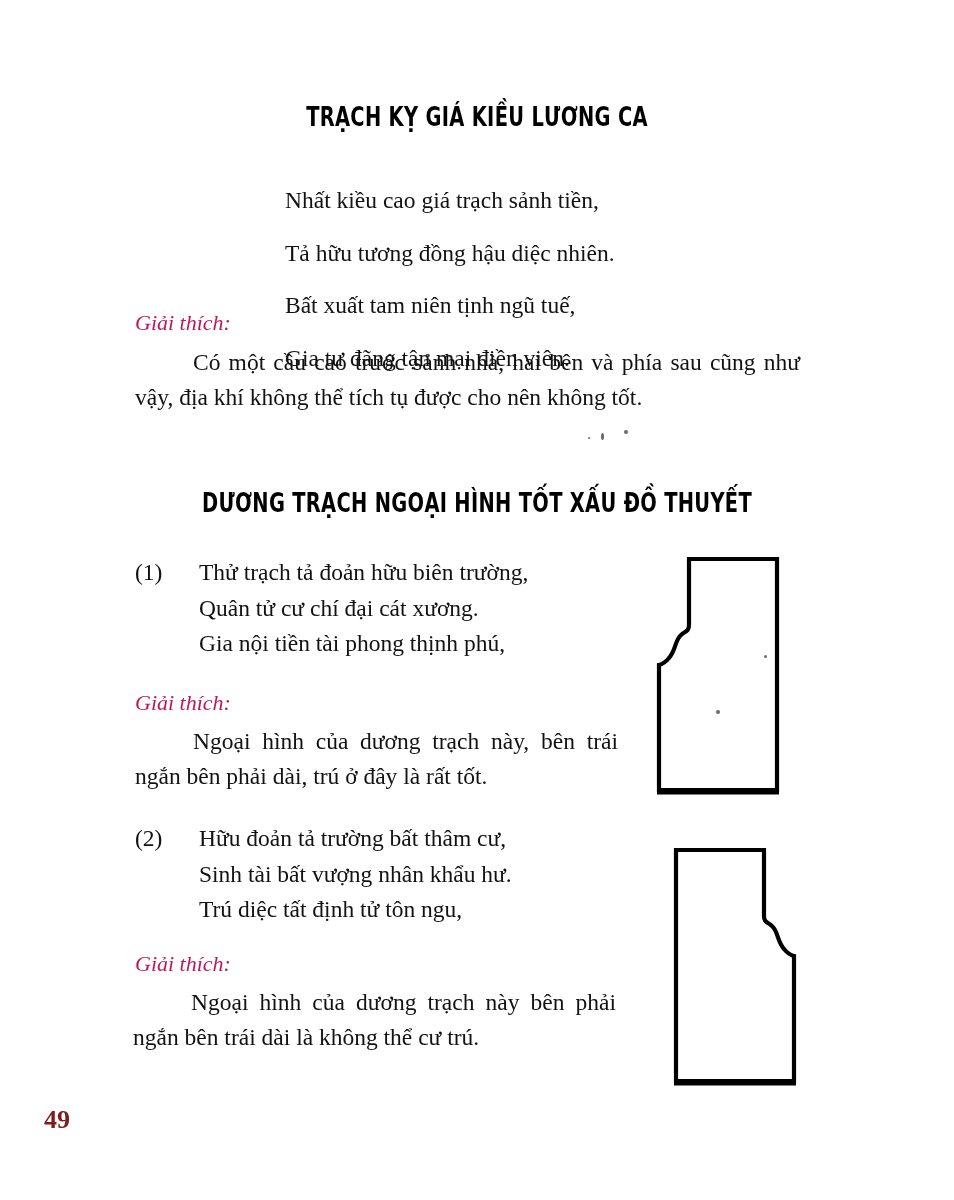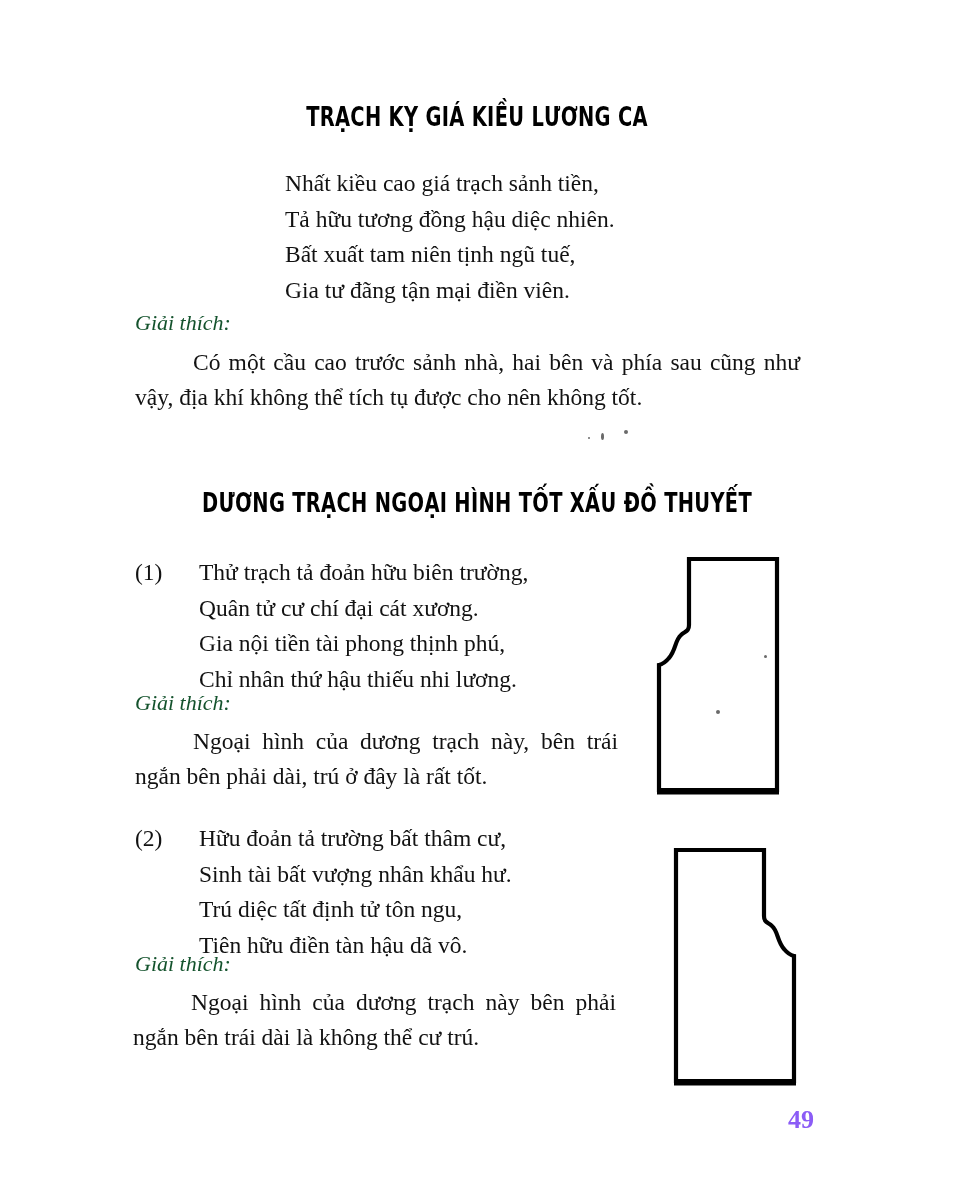--- a/index.html
+++ b/index.html
@@ -37,31 +37,31 @@
   #title-1 { top: 101px; font-size: 27px; }
   #title-2 { top: 487px; font-size: 27px; }
 
   
   .verse-block {
     position: absolute;
     font-size: 23.5px;
     line-height: 35.5px;
     white-space: nowrap;
   }
-  .verse-line { display: block; }
+  .verse-line { display: block; margin-top: 17px; }
 
   #poem-1 { left: 285px; top: 166px; }
 
   
   .explain-label {
     position: absolute;
     font-style: italic;
     font-size: 22px;
     line-height: 26px;
-    color: #14532d;
+    color: #be185d;
   }
   #explain-label-1 { left: 135px; top: 310px; }
   #explain-label-2 { left: 135px; top: 690px; }
   #explain-label-3 { left: 135px; top: 951px; }
 
   
   .explain-body {
     position: absolute;
     font-size: 23.5px;
     line-height: 35px;
@@ -106,24 +106,25 @@
     background: #6a6a6a;
     border-radius: 50%;
   }
 
   
   #page-number {
     position: absolute;
     left: 0;
     top: 1105px;
     width: 814px;
-    text-align: right;
+    text-align: left;
     font-size: 26px;
     font-weight: 700;
-    color: #8b5cf6;
+    color: #7f1d1d;
+    padding-left: 44px;
   }
 </style>
 </head>
 <body>
 
 <div class="page">
 
   <div class="section-title" id="title-1">TRẠCH KỴ GIÁ KIỀU LƯƠNG CA</div>
 
   <div class="verse-block" id="poem-1">
@@ -141,21 +142,20 @@
   <div class="speck" style="left:624px; top:430px; width:4px; height:4px;"></div>
   <div class="speck" style="left:588px; top:437px; width:2px; height:2px;"></div>
 
   <div class="section-title" id="title-2">DƯƠNG TRẠCH NGOẠI HÌNH TỐT XẤU ĐỒ THUYẾT</div>
 
   <div class="item" id="item-1">
     <span class="item-number">(1)</span>
     <span class="item-verses">Thử trạch tả đoản hữu biên trường,</span>
     <span class="item-verses">Quân tử cư chí đại cát xương.</span>
     <span class="item-verses">Gia nội tiền tài phong thịnh phú,</span>
-    <span class="item-verses">Chỉ nhân thứ hậu thiếu nhi lương.</span>
   </div>
 
   <div class="explain-label" id="explain-label-2">Giải thích:</div>
 
   <div class="explain-body" id="explain-body-2">Ngoại hình của dương trạch này, bên trái ngắn bên phải dài, trú ở đây là rất tốt.</div>
 
   <div class="diagram" id="diagram-1">
     <svg width="160" height="250" viewBox="0 0 160 250" xmlns="http://www.w3.org/2000/svg">
       <path d="M 14 245
                L 14 144
@@ -173,21 +173,20 @@
   </div>
 
   <div class="speck" style="left:764px; top:655px; width:3px; height:3px;"></div>
   <div class="speck" style="left:716px; top:710px; width:4px; height:4px;"></div>
 
   <div class="item" id="item-2">
     <span class="item-number">(2)</span>
     <span class="item-verses">Hữu đoản tả trường bất thâm cư,</span>
     <span class="item-verses">Sinh tài bất vượng nhân khẩu hư.</span>
     <span class="item-verses">Trú diệc tất định tử tôn ngu,</span>
-    <span class="item-verses">Tiên hữu điền tàn hậu dã vô.</span>
   </div>
 
   <div class="explain-label" id="explain-label-3">Giải thích:</div>
 
   <div class="explain-body" id="explain-body-3">Ngoại hình của dương trạch này bên phải ngắn bên trái dài là không thể cư trú.</div>
 
   <div class="diagram" id="diagram-2">
     <svg width="160" height="250" viewBox="0 0 160 250" xmlns="http://www.w3.org/2000/svg">
       <g transform="translate(160,0) scale(-1,1)">
         <path d="M 14 245

